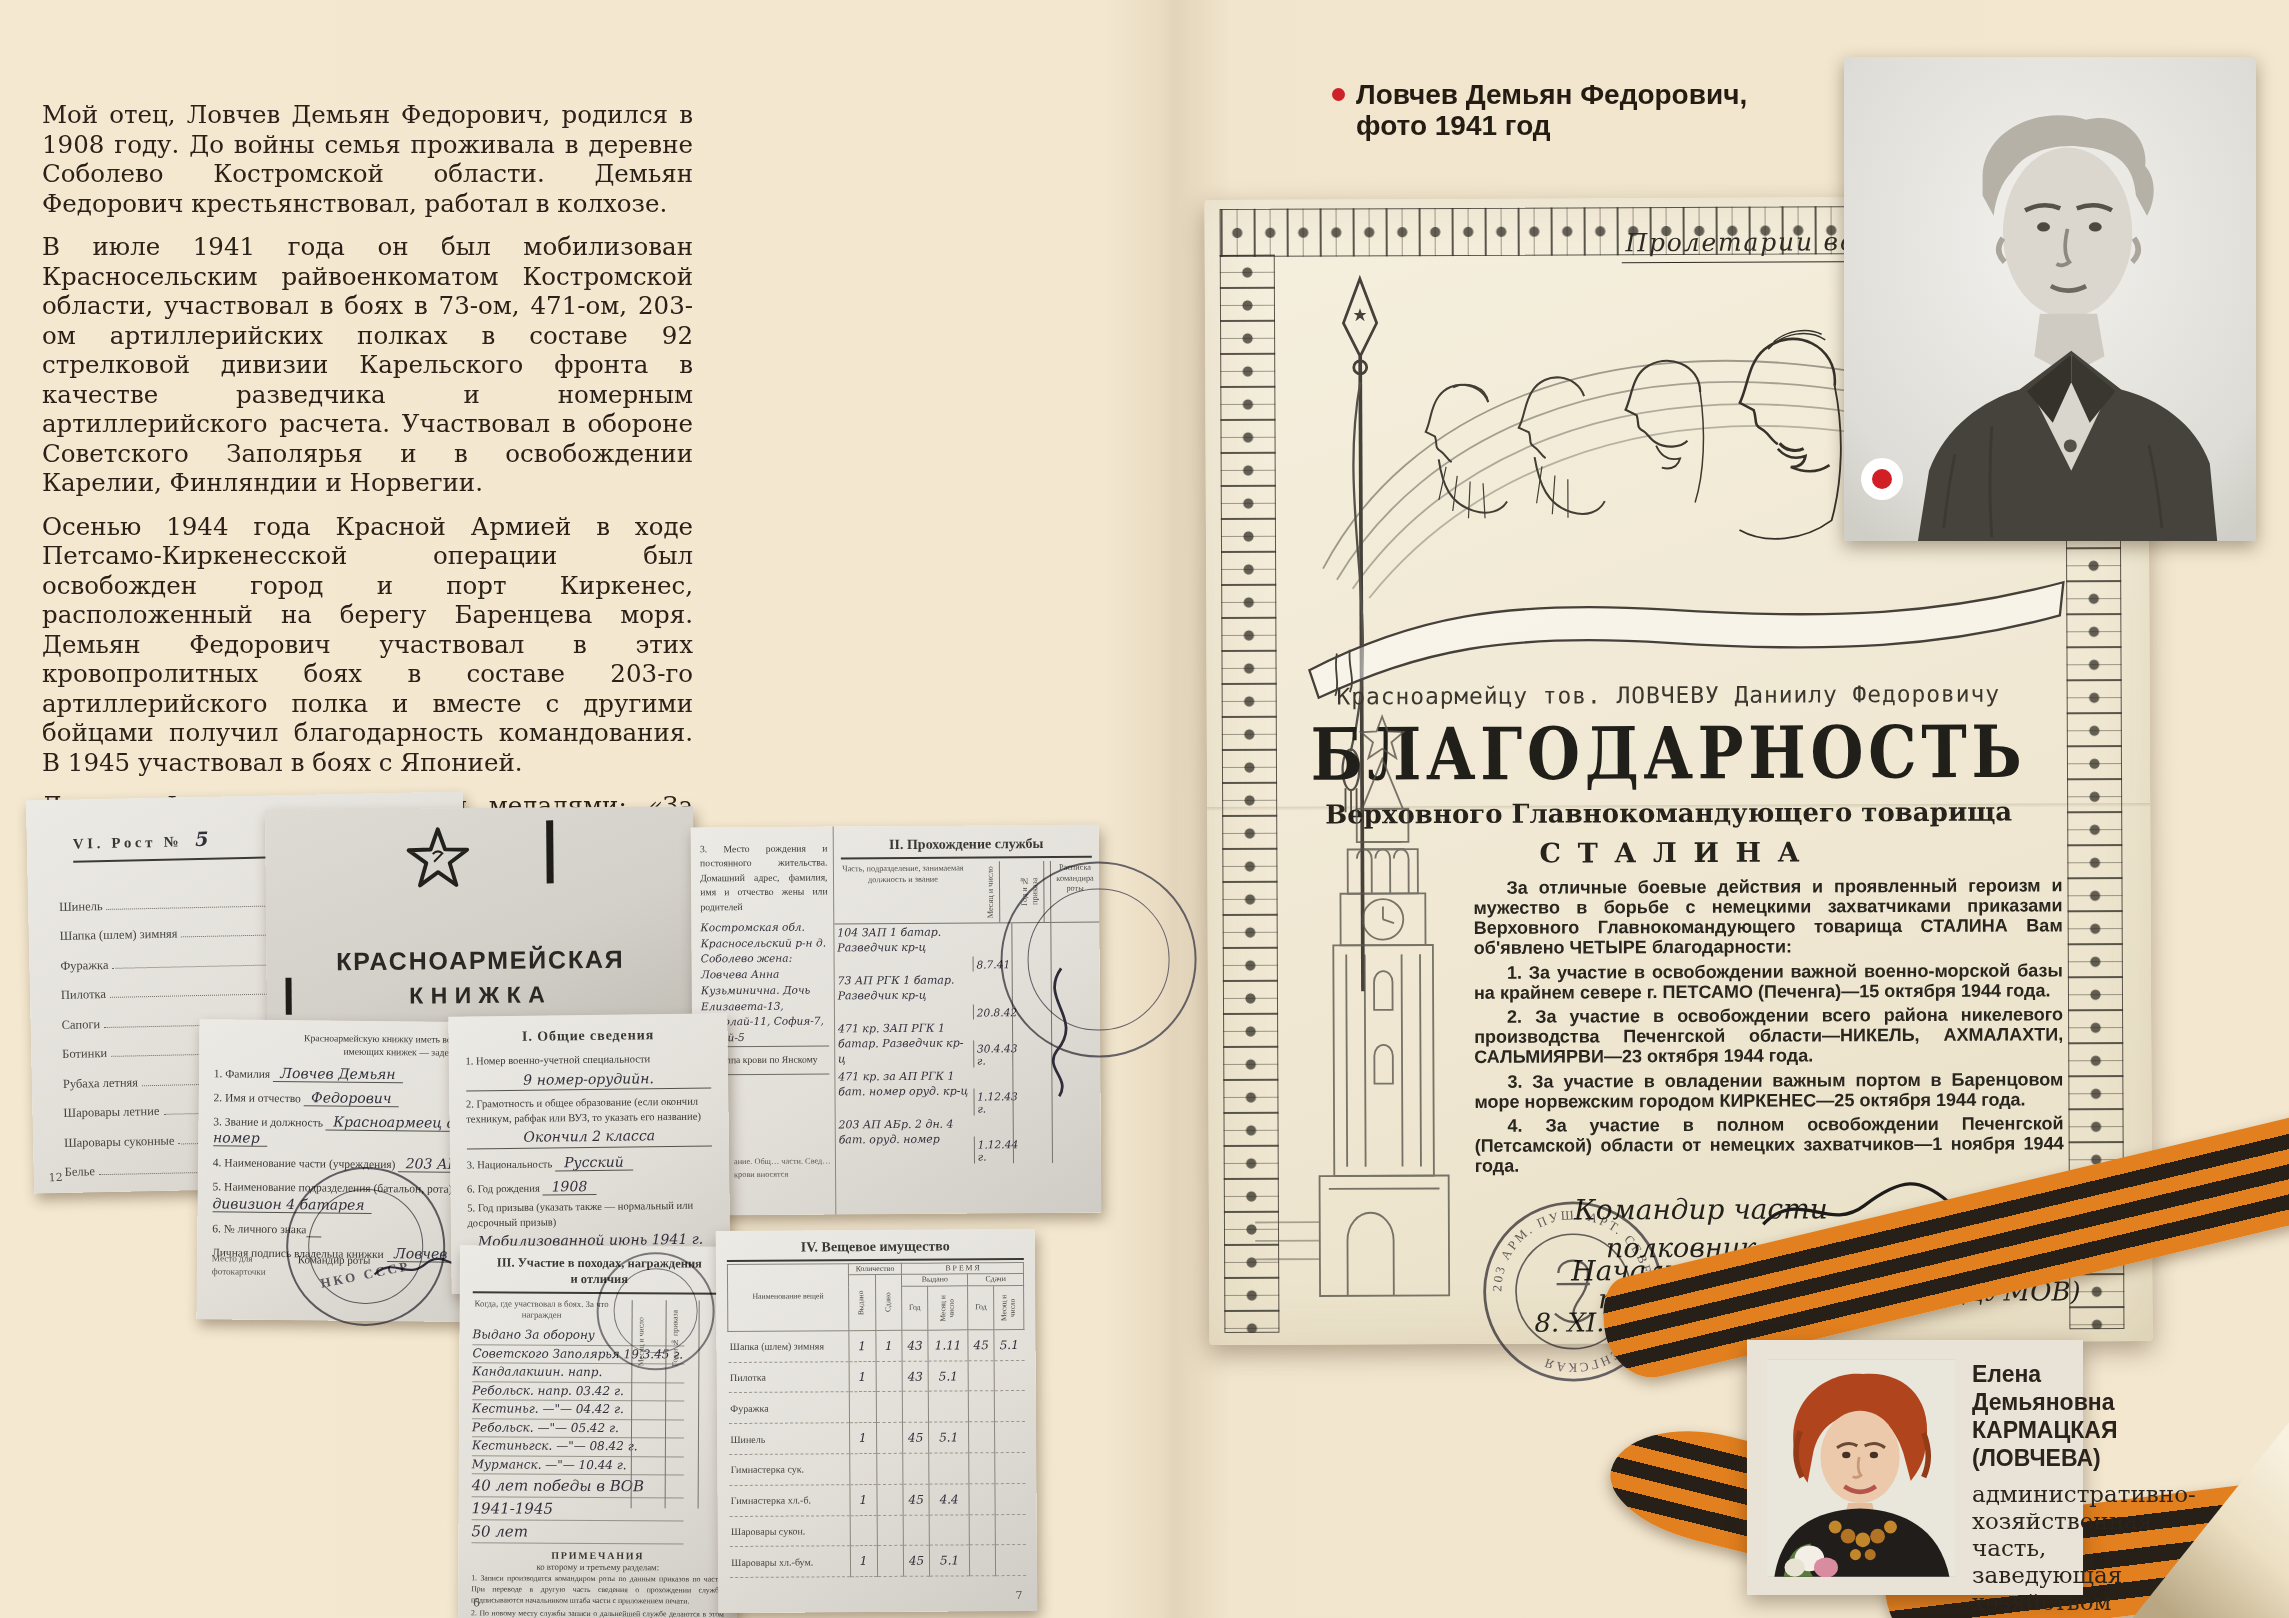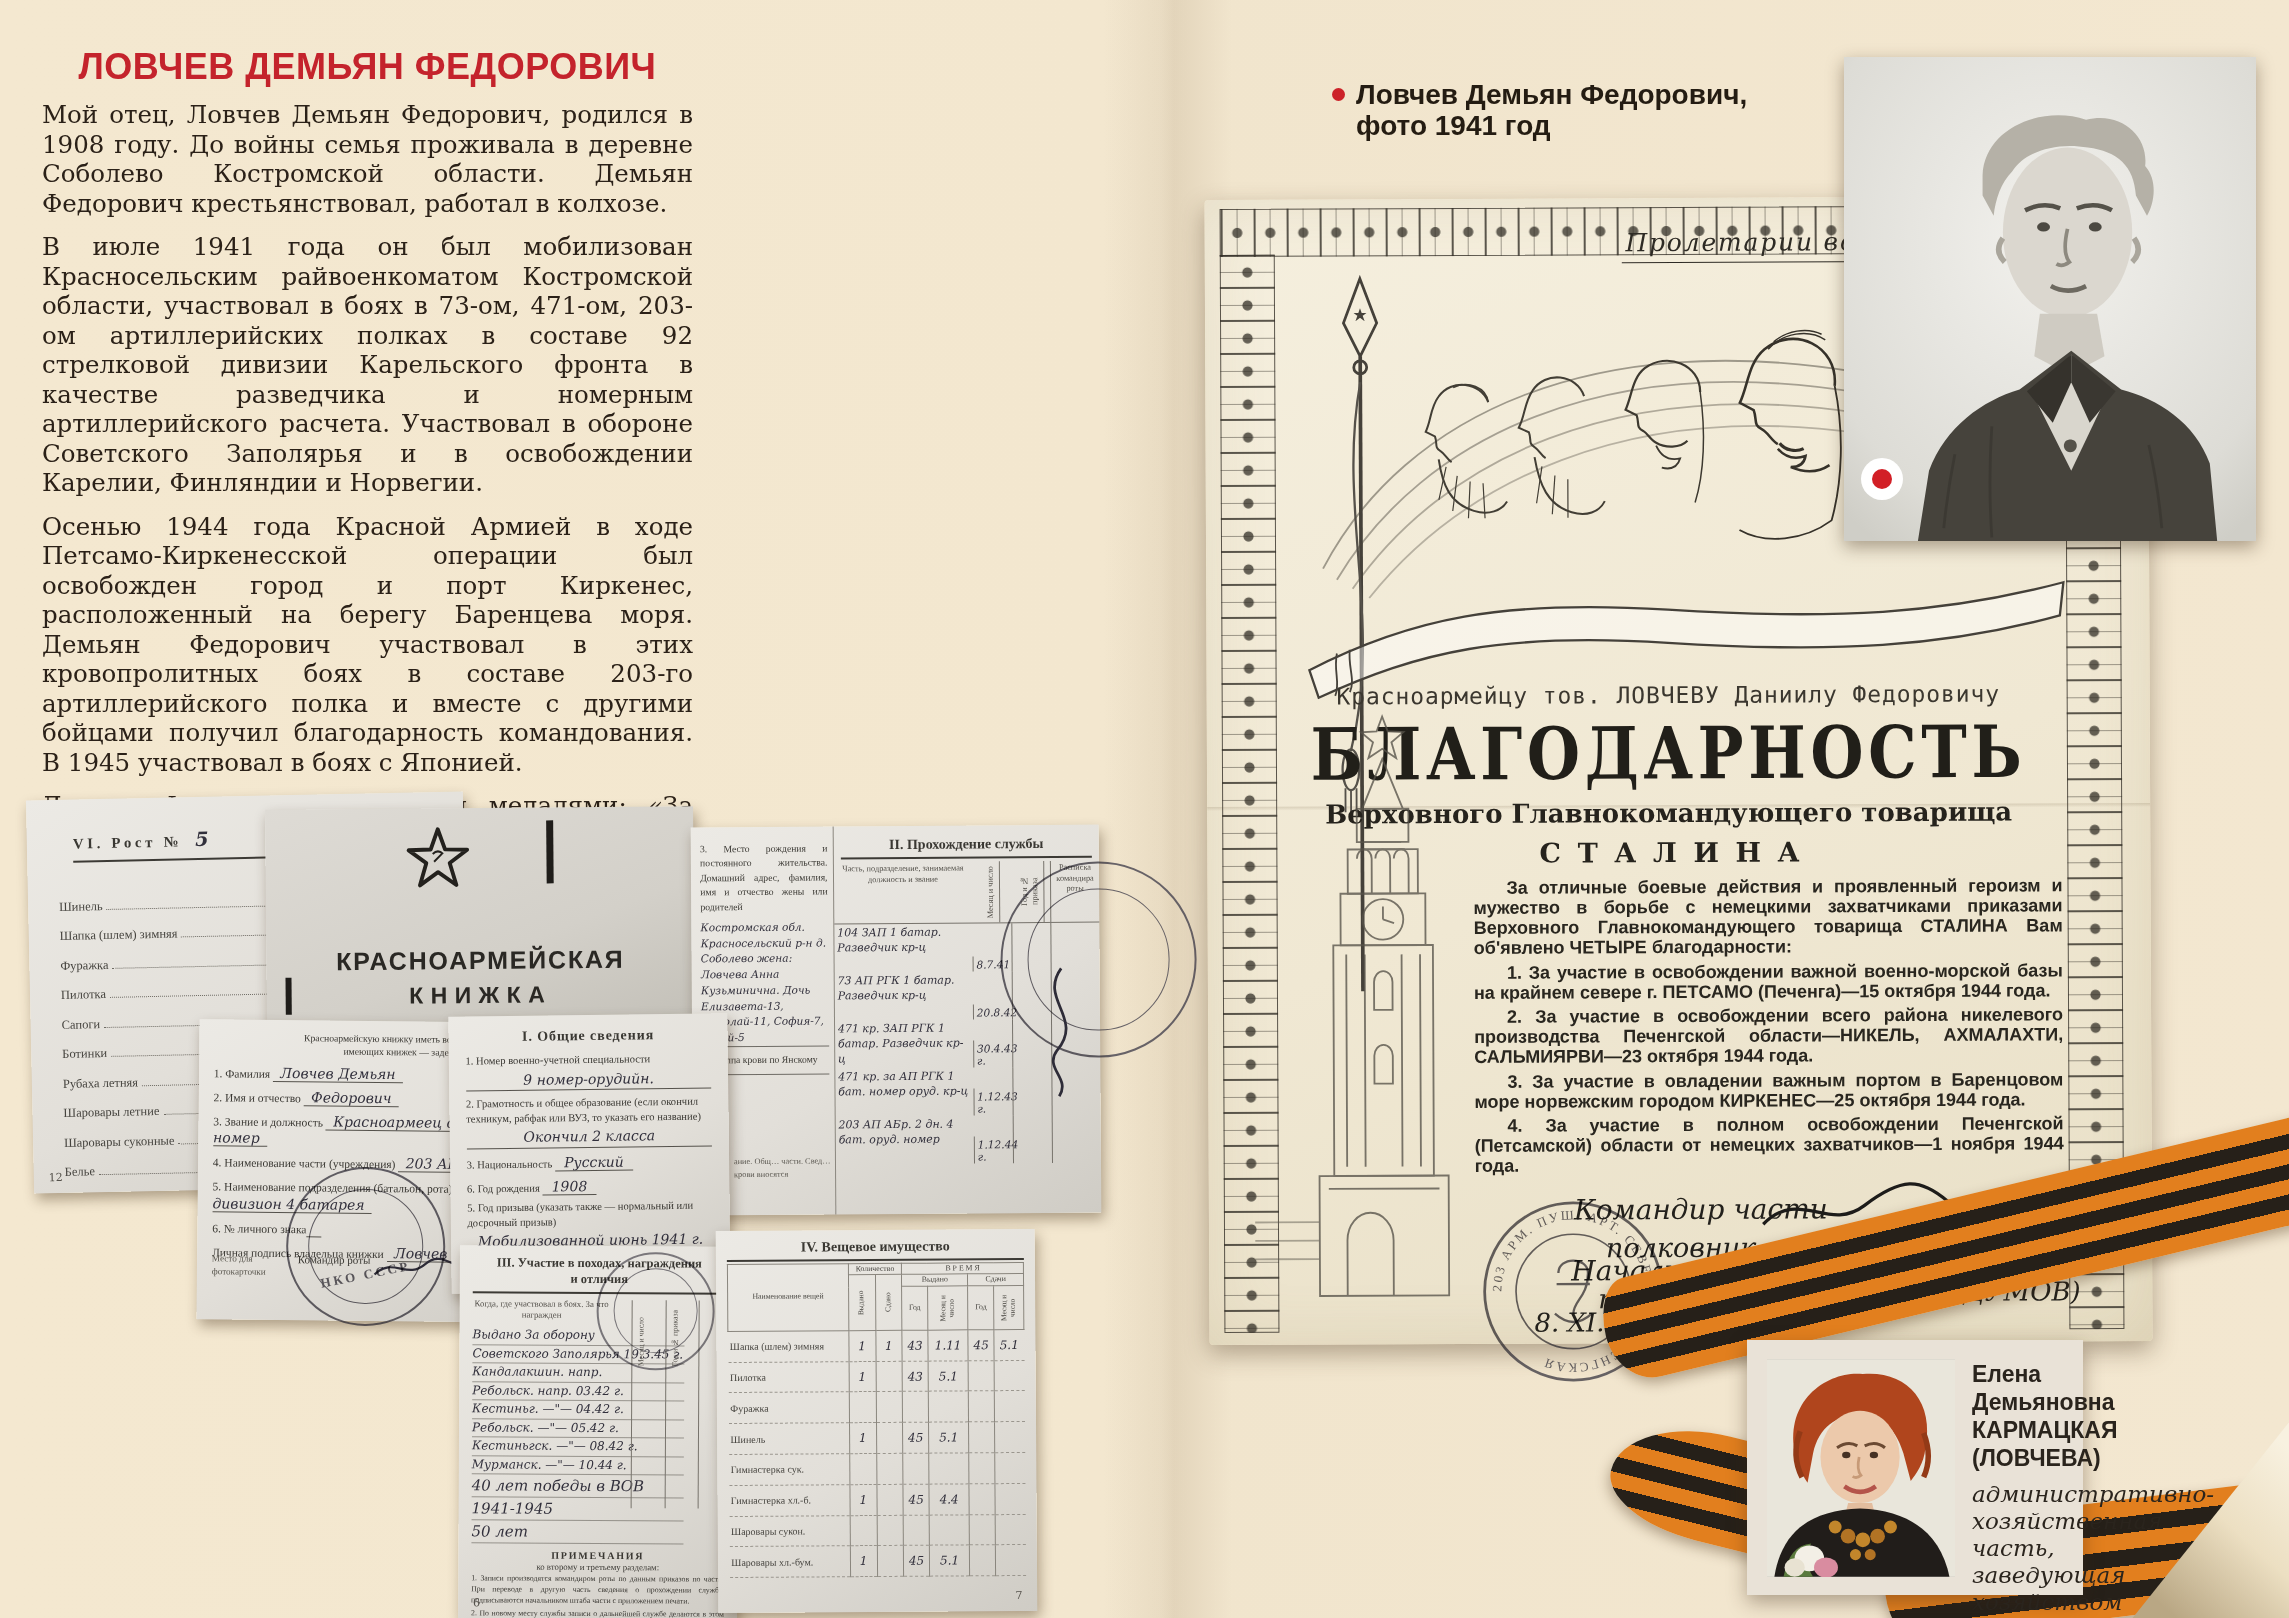--- a/index.html
+++ b/index.html
@@ -154,33 +154,32 @@
     box-shadow:0 5.5px 13px rgba(60,35,10,.35);}
   .r1{left:1595px;top:1192px;width:781px;height:105px;transform:rotate(-13.5deg);border-radius:37px 9.2px 28px 55px/65px 28px 55px 65px;}
   .r2{left:1608px;top:1447px;width:314px;height:109px;transform:rotate(14deg);border-radius:55% 45% 50% 50%/90% 70% 60% 70%;}
   .r3{left:1883px;top:1504px;width:415px;height:116px;transform:rotate(-7deg);border-radius:55px 18.5px 9.2px 37px/74px 37px 18.5px 55px;}
   .card{position:absolute;left:1747px;top:1340px;width:336px;height:255px;background:#e9e2d7;z-index:6;
     box-shadow:0 7.4px 18.5px rgba(60,40,20,.38);}
   .card-photo{position:absolute;left:20px;top:18.5px;width:188px;height:218px;background:#e2dfd4;overflow:hidden;
     box-shadow:inset 0 0 0 0.9px rgba(0,0,0,.15);}
   .card-text{position:absolute;left:225px;top:20px;width:183px;}
   .card-text .nm{font-family:"Liberation Sans",sans-serif;font-weight:bold;font-size:23px;line-height:28px;color:#2a241d;}
-  .card-text .role{margin-top:9.2px;font-style:italic;font-size:23px;line-height:27px;color:#2a241d;}
+  .card-text .role{margin-top:9.2px;font-size:23px;line-height:27px;color:#2a241d;}
   .curl{position:absolute;left:2118px;top:1421px;width:172px;height:198px;z-index:8;
     background:linear-gradient(222deg,#f8f1e0 8%,#ecdfc2 45%,#b9a784 85%);
     clip-path:polygon(100% 0,8% 100%,100% 100%);
     filter:drop-shadow(-6.5px -4.6px 8.3px rgba(50,30,10,.38));}
 </style>
 </head>
 <body>
 
 <div id="canvas">
   <div class="seam"></div>
 
-  <h1 class="title">ЛОВЧЕВ ДЕМЬЯН ФЕДОРОВИЧ</h1>
   <div class="body-text">
     <p>Мой отец, Ловчев Демьян Федорович, родился в 1908 году. До войны семья проживала в деревне Соболево Костромской области. Демьян Федорович крестьянствовал, работал в колхозе.</p>
     <p>В июле 1941 года он был мобилизован Красносельским райвоенкоматом Костромской области, участвовал в боях в 73-ом, 471-ом, 203-ом артиллерийских полках в составе 92 стрелковой дивизии Карельского фронта в качестве разведчика и номерным артиллерийского расчета. Участвовал в обороне Советского Заполярья и в освобождении Карелии, Финляндии и Норвегии.</p>
     <p>Осенью 1944 года Красной Армией в ходе Петсамо-Киркенесской операции был освобожден город и порт Киркенес, расположенный на берегу Баренцева моря. Демьян Федорович участвовал в этих кровопролитных боях в составе 203-го артиллерийского полка и вместе с другими бойцами получил благодарность командования. В 1945 участвовал в боях с Японией.</p>
     <p>Демьян Федорович награжден медалями: «За оборону Советского Заполярья» и «Сорок лет Победы в Великой Отечественной войне 1941-1945 гг.».</p>
     <p>После возвращения с фронта в 1946 году в родную деревню он долгие годы работал председателем колхоза, с возрастом перешел на работу механизатора и закончил трудовую деятельность лесником.</p>
   </div>
 
   <section class="paper docA">
     <div class="docA-head">

